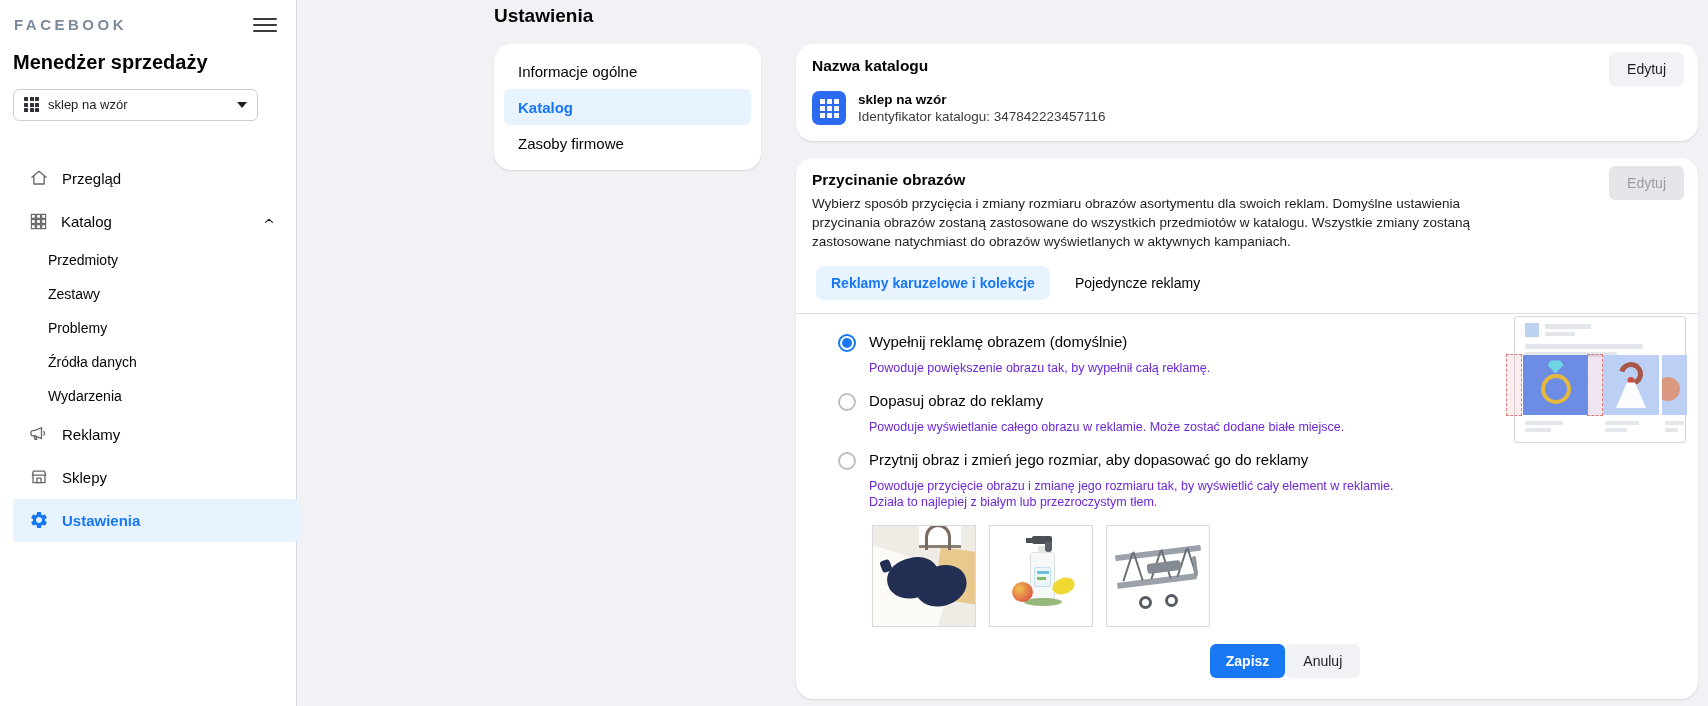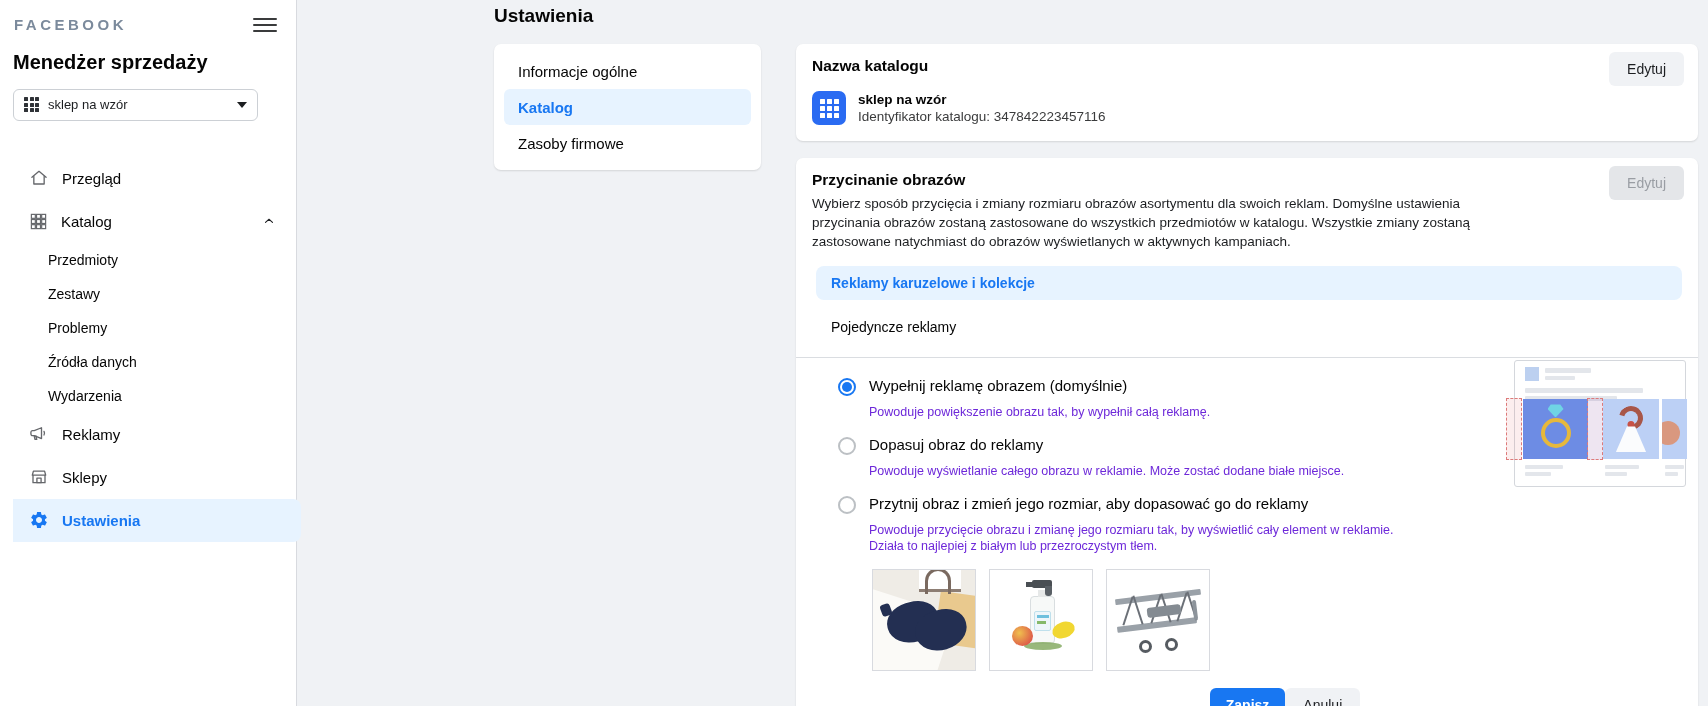--- a/index.html
+++ b/index.html
@@ -41,21 +41,21 @@
     background:#e7f3ff; color:#1877f2; font-weight:bold;
     border-radius:0 8px 8px 0; width:calc(100% - 8px);
   }
   .sub-item { height:34px; padding-left:48px; display:flex; align-items:center; font-size:14px; color:#050505; cursor:pointer; }
   .chev-up { stroke:#1c1e21; fill:none; stroke-width:1.8; stroke-linecap:round; stroke-linejoin:round; }
 
   
   .main { flex:1; padding:5px 10px 0 197px; }
   .page-title { font-size:19px; font-weight:bold; color:#050505; }
   .content-row { display:flex; gap:35px; margin-top:17px; align-items:flex-start; }
-  .card { background:#fff; border-radius:7px; box-shadow:0 1px 2px rgba(0,0,0,.12); }
+  .card { background:#fff; border-radius:17px; box-shadow:0 1px 2px rgba(0,0,0,.12); }
 
   .settings-nav { width:267px; padding:9px 10px; flex-shrink:0; }
   .settings-nav .sn-item {
     height:36px; display:flex; align-items:center; padding-left:14px; font-size:15px;
     border-radius:6px; cursor:pointer; color:#050505;
   }
   .settings-nav .sn-item.active { background:#e7f3ff; color:#1877f2; font-weight:bold; }
 
   .right-col { flex:1; display:flex; flex-direction:column; gap:17px; }
 
@@ -75,21 +75,21 @@
     align-content:center; justify-content:center;
   }
   .cat-icon i { background:#fff; border-radius:0.5px; }
   .cat-name { font-size:13.5px; font-weight:bold; color:#050505; }
   .cat-id { font-size:13.5px; color:#3a3b3c; margin-top:2px; }
 
   
   .cropping-card { position:relative; padding-top:13px; }
   .crop-head { padding:0 16px; }
   .crop-desc { font-size:13.5px; line-height:1.42; color:#1c1e21; max-width:668px; margin-top:5px; }
-  .tabs { display:flex; gap:10px; margin:15px 16px 13px 20px;flex-direction:column; }
+  .tabs { display:flex; gap:10px; margin:15px 16px 13px 20px; }
   .tab { font-size:14px; padding:9px 15px; border-radius:8px; cursor:pointer; color:#050505; }
   .tab.active { background:#e7f3ff; color:#1877f2; font-weight:bold; }
   .divider { height:1px; background:#dadde1; }
 
   .options { position:relative; padding:18px 200px 0 42px; }
   .option { display:flex; gap:13px; margin-bottom:15px; cursor:pointer; }
   .radio { width:18px; height:18px; border-radius:50%; border:2px solid #bcc0c4; background:#fff; flex-shrink:0; margin-top:2px; position:relative; }
   .radio.checked { border-color:#1877f2; }
   .radio.checked .dot { position:absolute; inset:2px; border-radius:50%; background:#1877f2; }
   .opt-label { font-size:15px; color:#050505; line-height:20px; }

